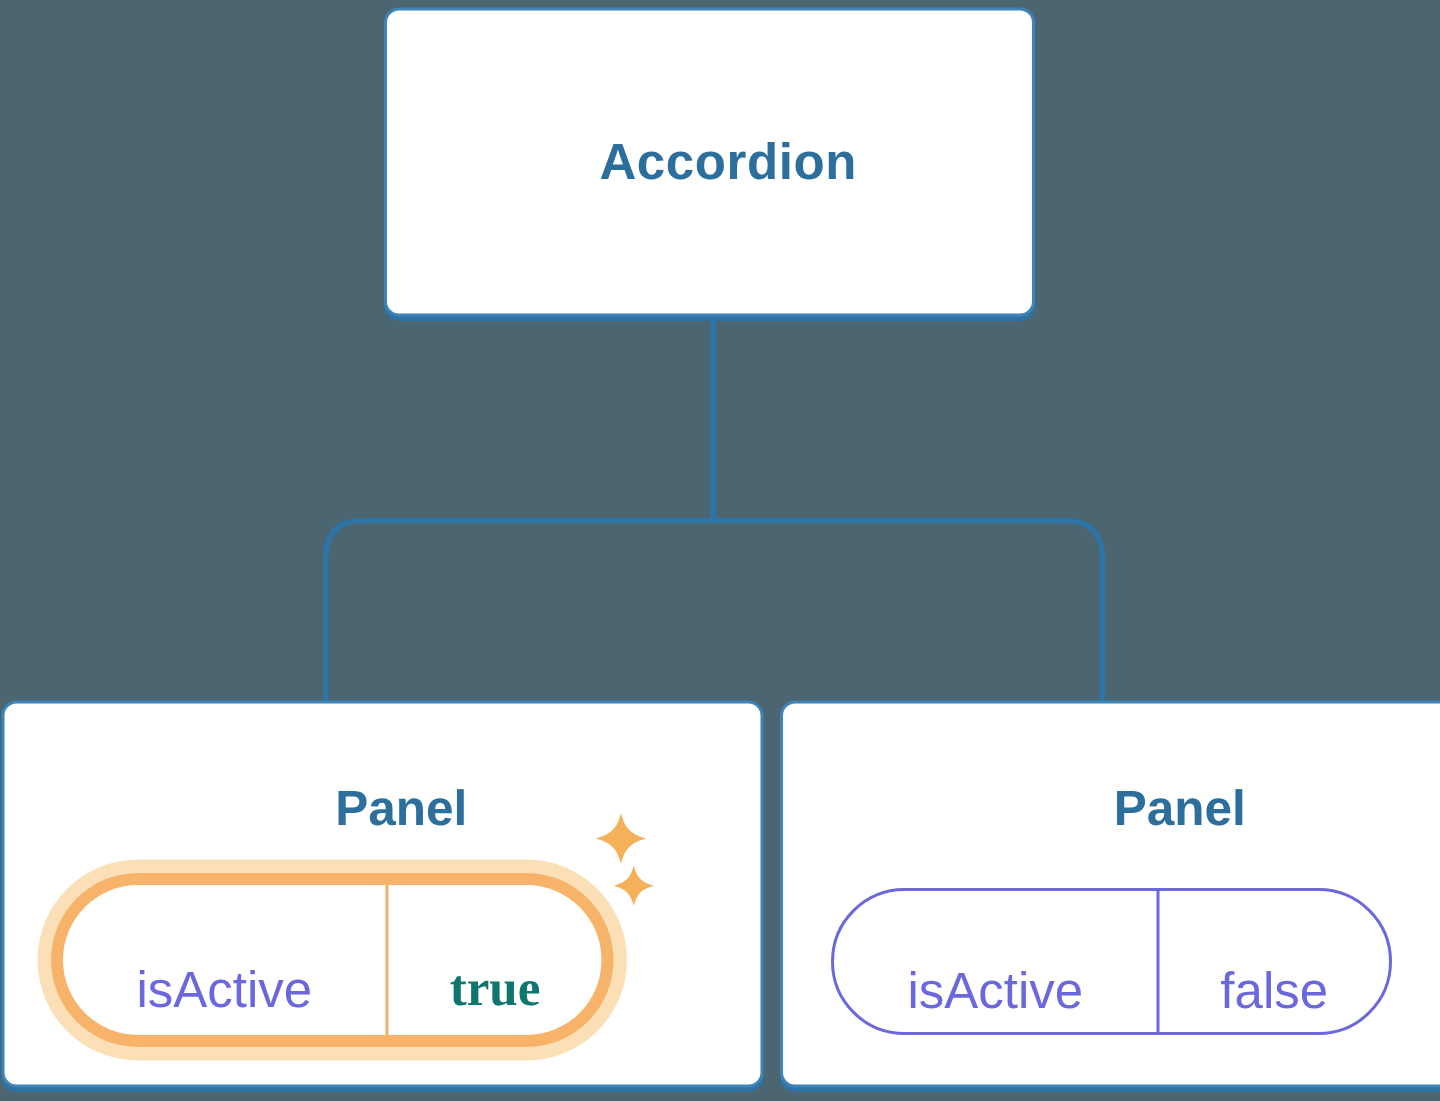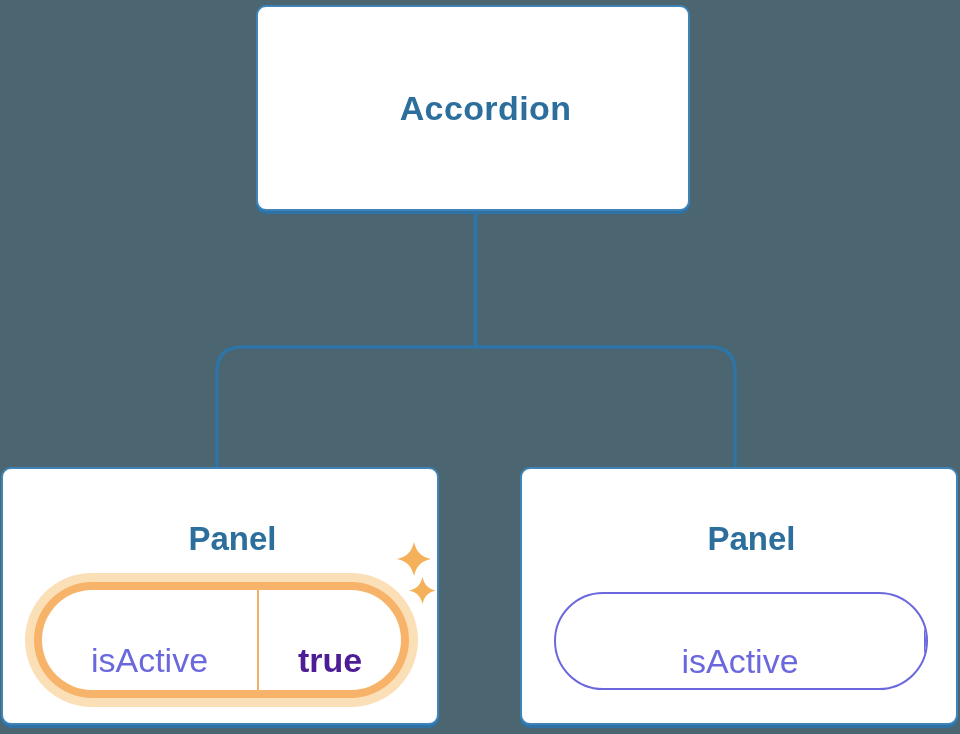--- a/index.html
+++ b/index.html
@@ -39,21 +39,21 @@
   }
 
   .node-title {
     color: #2C6E9C;
     font-size: 34px;
     font-weight: 600;
     letter-spacing: 0.4px;
   }
 
   .node-panel {
-    width: 438px; height: 258px;
+    width: 508px; height: 258px;
   }
   .node-panel-left  { left: 1px;   top: 467px; }
   .node-panel-right { left: 520px; top: 467px; }
 
   .panel-title {
     margin-top: 51px;
     text-align: center;
     font-size: 33px;
     font-weight: 600;
     color: #2C6E9C;
@@ -109,21 +109,22 @@
   .cell-key-gold  { flex: 212; }
   .cell-val-gold  { flex: 140; }
   .cell-key-plain { flex: 215; }
   .cell-val-plain { flex: 153; }
 
   .divider-gold  { width: 2px; background: #F3B066; }
   .divider-plain { width: 2px; background: #6B68DE; }
 
   .val-active {
     font-weight: 700;
-    color: #4c1d95;
+    color: #0f766e;
+    font-family: Liberation Serif, serif;
   }
 
   .sparkle { position: absolute; }
   .sparkle-large { left: 394px; top: 73px;  width: 34px; height: 34px; }
   .sparkle-small { left: 406px; top: 108px; width: 27px; height: 27px; }
 </style>
 </head>
 <body>
 
 <div class="stage">
@@ -157,16 +158,17 @@
       <path d="M12 0C13.8 7.2 16.8 10.2 24 12C16.8 13.8 13.8 16.8 12 24C10.2 16.8 7.2 13.8 0 12C7.2 10.2 10.2 7.2 12 0Z" fill="#F4B159"></path>
     </svg>
   </div>
 
   <div class="node node-panel node-panel-right">
     <div class="panel-title">Panel</div>
 
     <div class="pill-plain">
       <div class="cell cell-key-plain">isActive</div>
       <div class="divider-plain"></div>
+      <div class="cell cell-val-plain">false</div>
     </div>
   </div>
 
 </div>
 
 </body></html>

